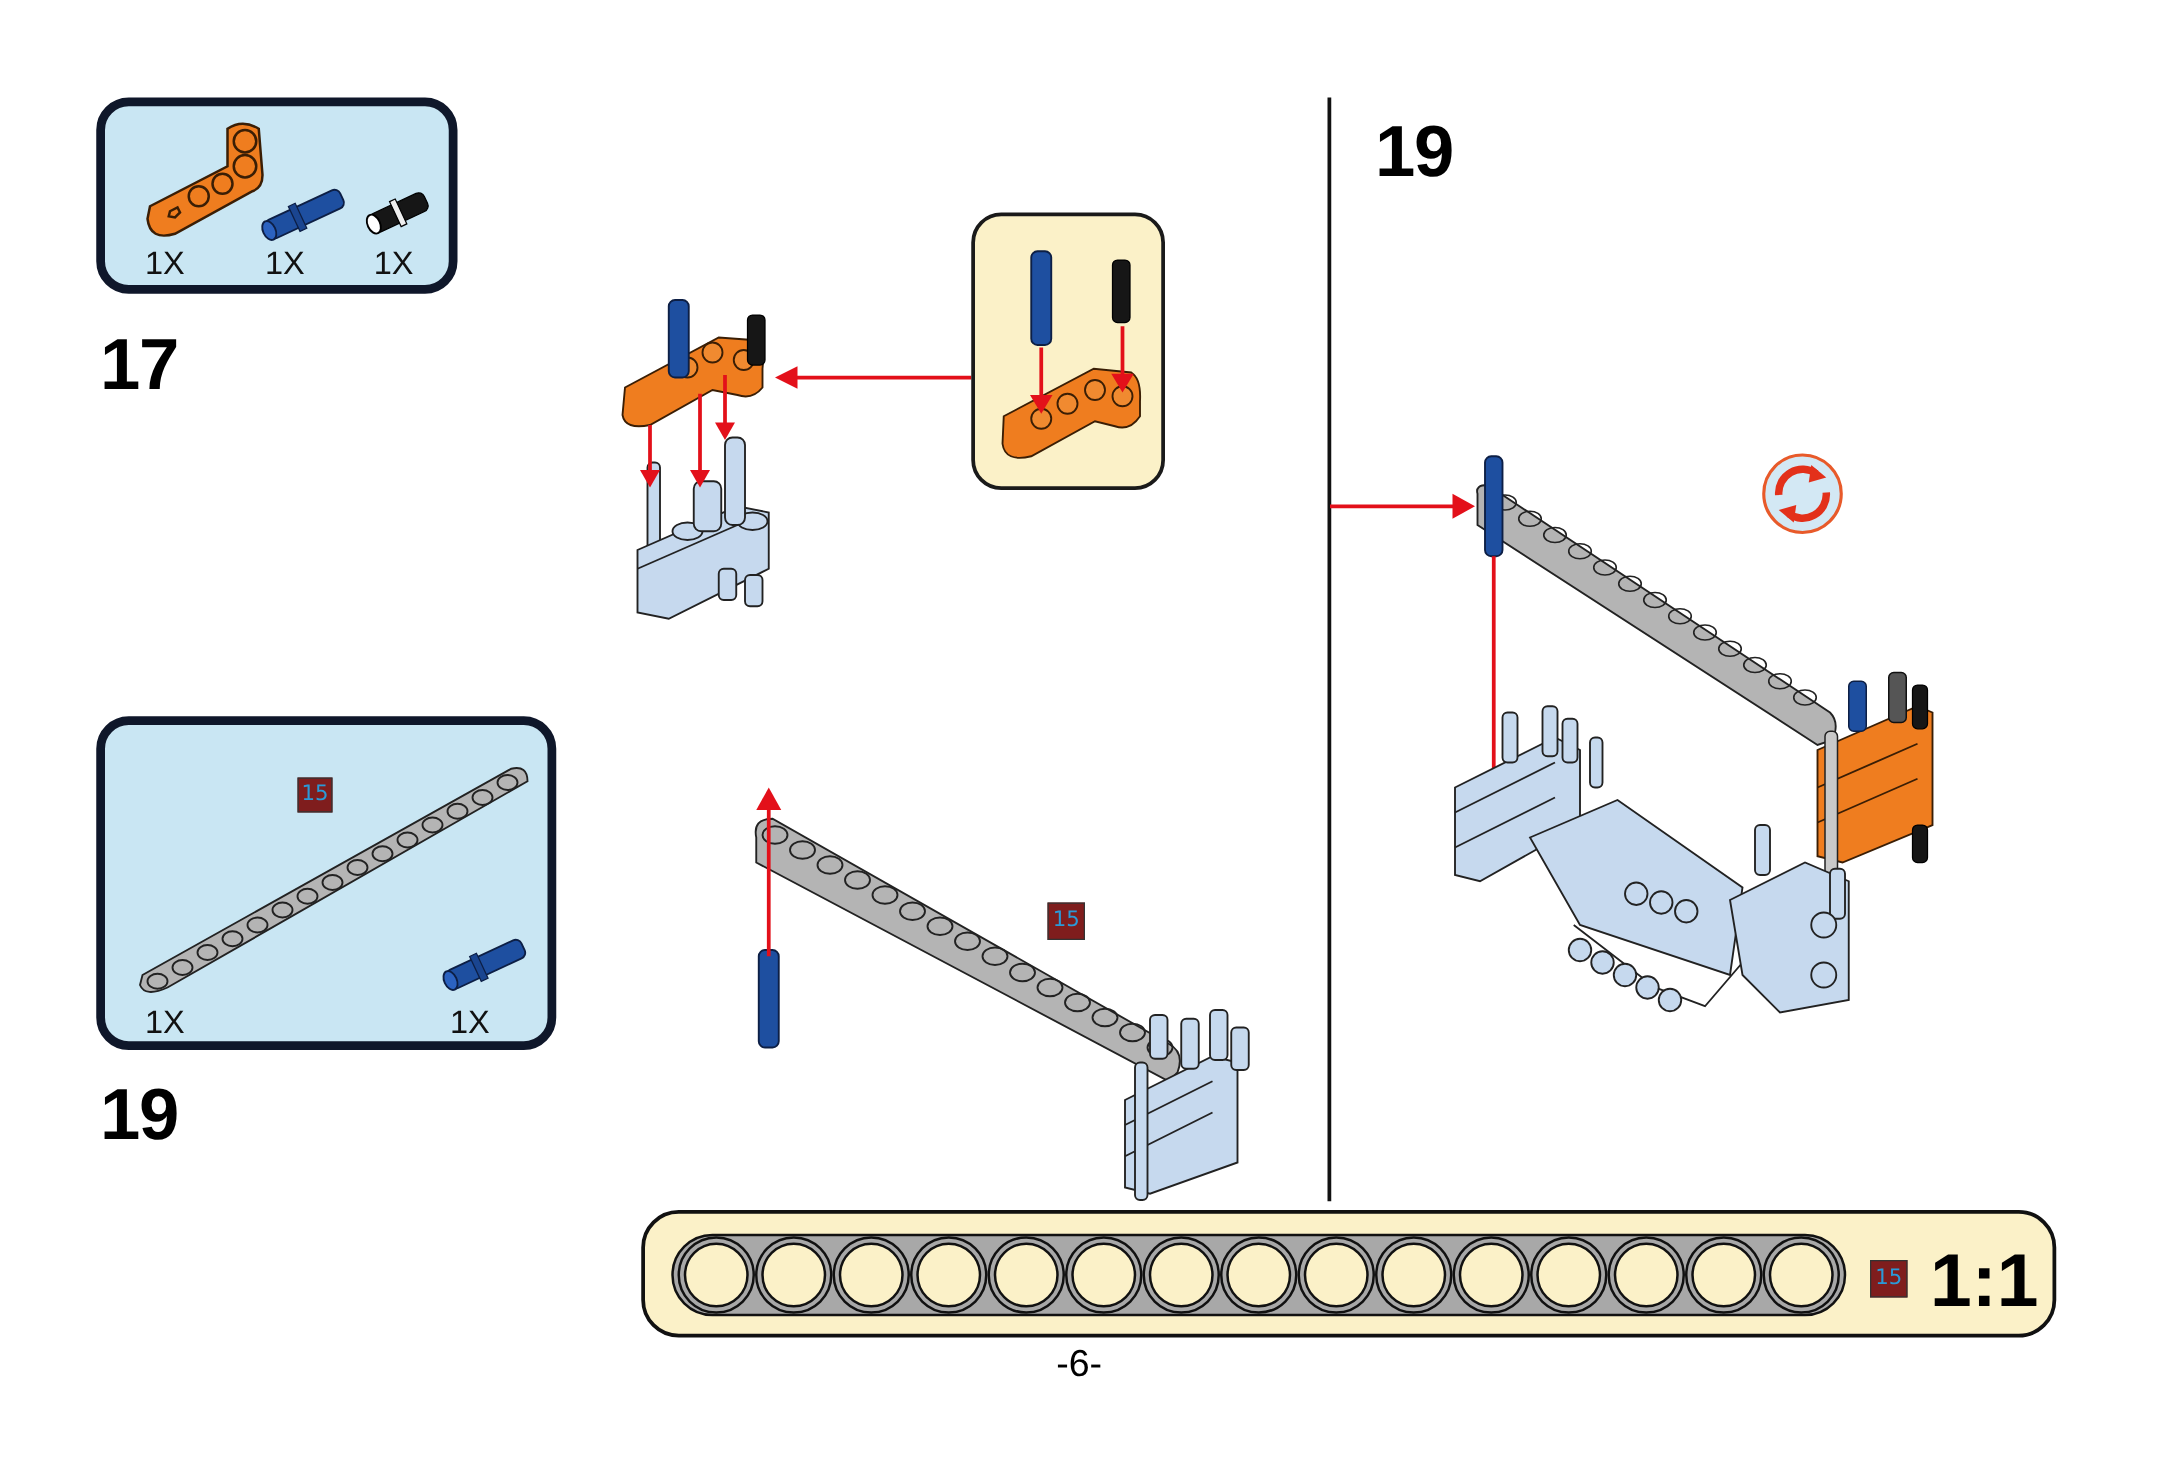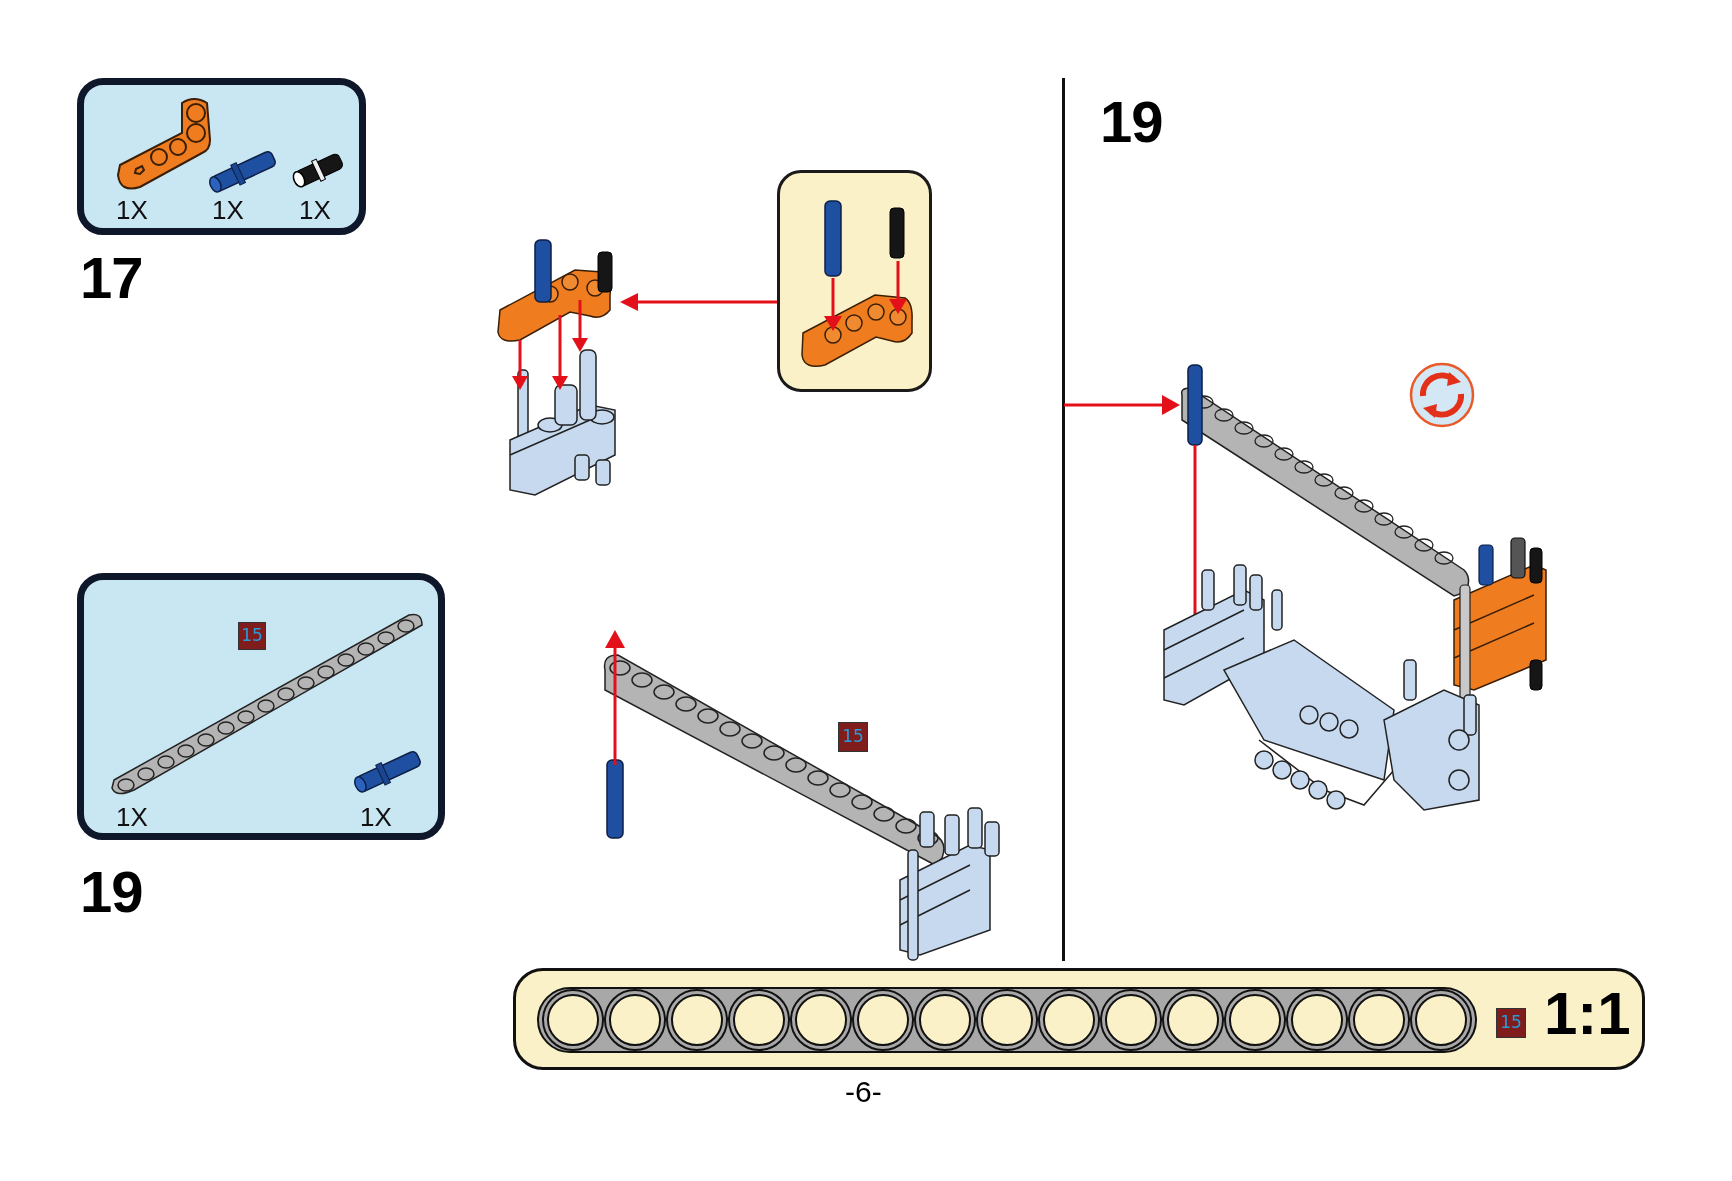--- a/index.html
+++ b/index.html
@@ -41,21 +41,21 @@
     <g transform="rotate(-25 30 21)">
       <rect x="6" y="13" width="48" height="16" rx="5" fill="#161616" stroke="#000" stroke-width="1"></rect>
       <rect x="27" y="10" width="5" height="22" fill="#eee" stroke="#000" stroke-width="1"></rect>
       <ellipse cx="8" cy="21" rx="5" ry="8" fill="#fff" stroke="#000" stroke-width="1.5"></ellipse>
     </g>
   </svg>
   <span class="qty" style="left:32px; top:110px;">1X</span>
   <span class="qty" style="left:128px; top:110px;">1X</span>
   <span class="qty" style="left:215px; top:110px;">1X</span>
 </div>
-<div class="step-num" style="left:80px; top:244px;">17</div>
+<div class="step-num" style="left:80px; top:258px;">17</div>
 
 <svg style="left:490px; top:240px;" width="160" height="290" viewBox="0 0 160 290">
 
   <g fill="#c6d9ee" stroke="#222" stroke-width="1.5">
     <rect x="28" y="130" width="10" height="120" rx="4"></rect>
     <path d="M20 200 L100 165 L125 170 L125 215 L45 255 L20 250 Z"></path>
     <path d="M20 215 L100 180" fill="none"></path>
     <ellipse cx="60" cy="185" rx="12" ry="7"></ellipse>
     <ellipse cx="112" cy="177" rx="12" ry="7"></ellipse>
     <rect x="65" y="145" width="22" height="40" rx="6"></rect>
@@ -281,16 +281,16 @@
       <circle cx="717" cy="32" r="30" fill="#a8a8a8" stroke="#111" stroke-width="2"></circle>
       <circle cx="717" cy="32" r="25" fill="#fbf1c8" stroke="#111" stroke-width="2"></circle>
       <circle cx="779" cy="32" r="30" fill="#a8a8a8" stroke="#111" stroke-width="2"></circle>
       <circle cx="779" cy="32" r="25" fill="#fbf1c8" stroke="#111" stroke-width="2"></circle>
       <circle cx="841" cy="32" r="30" fill="#a8a8a8" stroke="#111" stroke-width="2"></circle>
       <circle cx="841" cy="32" r="25" fill="#fbf1c8" stroke="#111" stroke-width="2"></circle>
       <circle cx="903" cy="32" r="30" fill="#a8a8a8" stroke="#111" stroke-width="2"></circle>
       <circle cx="903" cy="32" r="25" fill="#fbf1c8" stroke="#111" stroke-width="2"></circle>
     </svg>
   <div class="len-tag" style="left:980px; top:37px; width:30px; height:30px; line-height:27px;">15</div>
-  <div class="ratio" style="left:1028px; top:8px;">1:1</div>
+  <div class="ratio" style="left:1028px; top:19px;">1:1</div>
 </div>
 
 <div class="page-num" style="left:845px; top:1075px;">-6-</div>
 
 </body></html>

